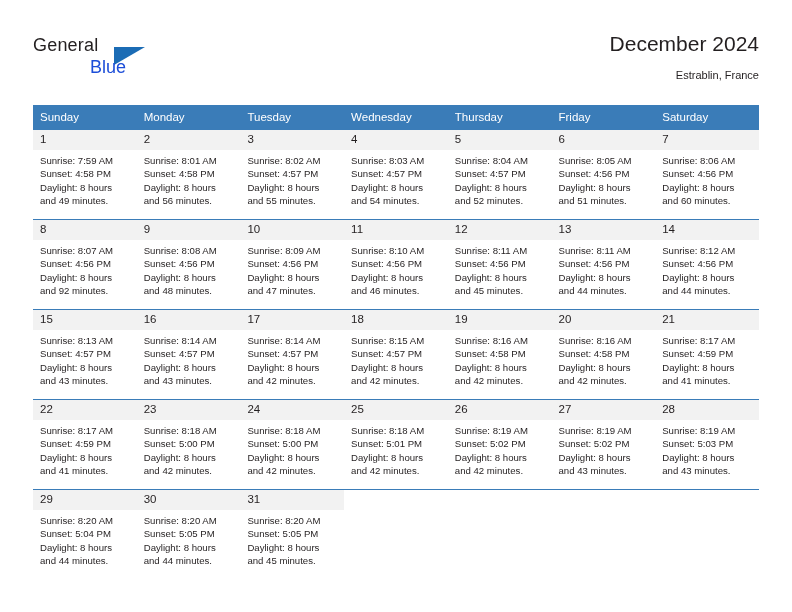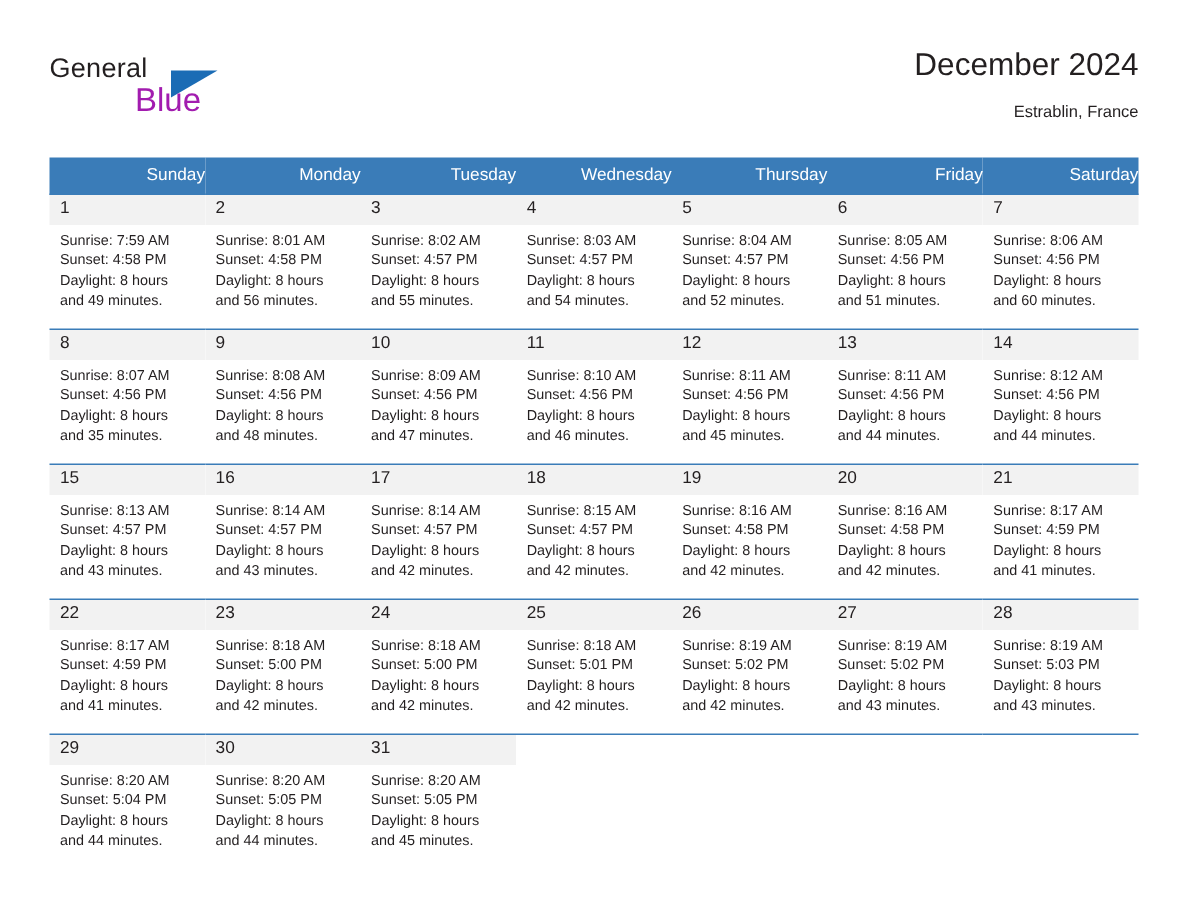--- a/index.html
+++ b/index.html
@@ -51,22 +51,22 @@
     top: 15px;
     width: 0;
     height: 0;
     border-left: 31px solid #1b6cb5;
     border-bottom: 18px solid transparent;
   }
   .brand-blue {
     position: absolute;
     left: 57px;
     top: 22px;
-    font-size: 22px;
-    color: #a21caf;
+    font-size: 18px;
+    color: #1d4ed8;
     line-height: 26px;
     text-align: right;
   }
   .title-block {
     position: absolute;
     right: 0;
     top: 0;
     text-align: right;
   }
   .cal-title {
@@ -90,21 +90,21 @@
     top: 105px;
     width: 726px;
     border-collapse: collapse;
     table-layout: fixed;
   }
   .calendar th {
     background: #3a7cb8;
     color: #ffffff;
     font-size: 11.5px;
     font-weight: normal;
-    text-align: right;
+    text-align: left;
     padding: 5px 0 5px 7px;
     line-height: 14px;
   }
   .calendar td {
     vertical-align: top;
     padding: 0;
     border-top: 1.4px solid #3a7cb8;
     height: 89px;
   }
   .calendar tr.week-row td {
@@ -232,21 +232,21 @@
             </div>
           </td>
         </tr>
         <tr class="week-row">
           <td>
             <span class="daynum">8</span>
             <div class="lines">
               <div>Sunrise: 8:07 AM</div>
               <div>Sunset: 4:56 PM</div>
               <div>Daylight: 8 hours</div>
-              <div>and 35 minutes.</div>
+              <div>and 92 minutes.</div>
             </div>
           </td>
           <td>
             <span class="daynum">9</span>
             <div class="lines">
               <div>Sunrise: 8:08 AM</div>
               <div>Sunset: 4:56 PM</div>
               <div>Daylight: 8 hours</div>
               <div>and 48 minutes.</div>
             </div>

